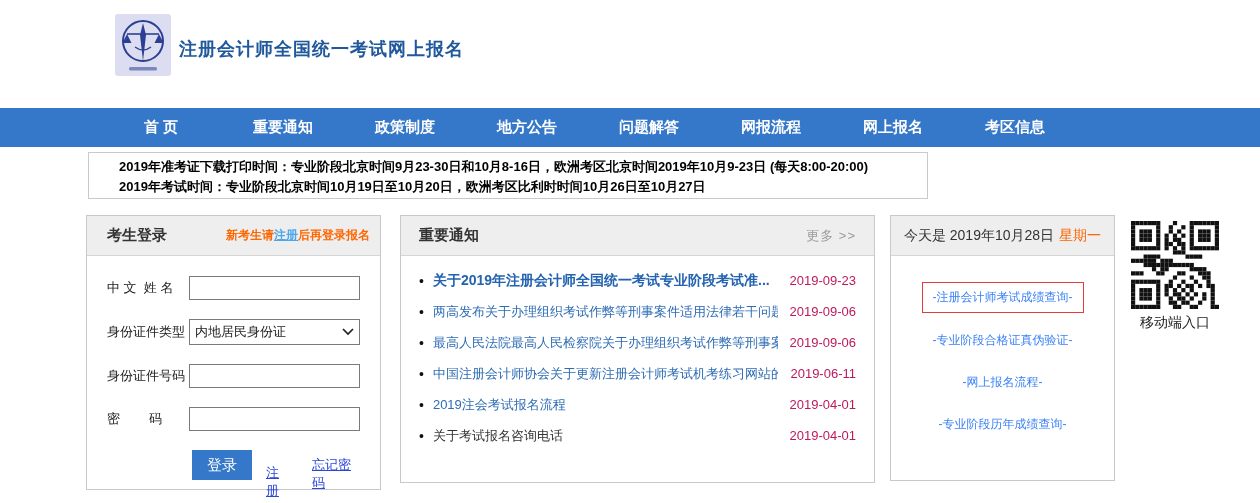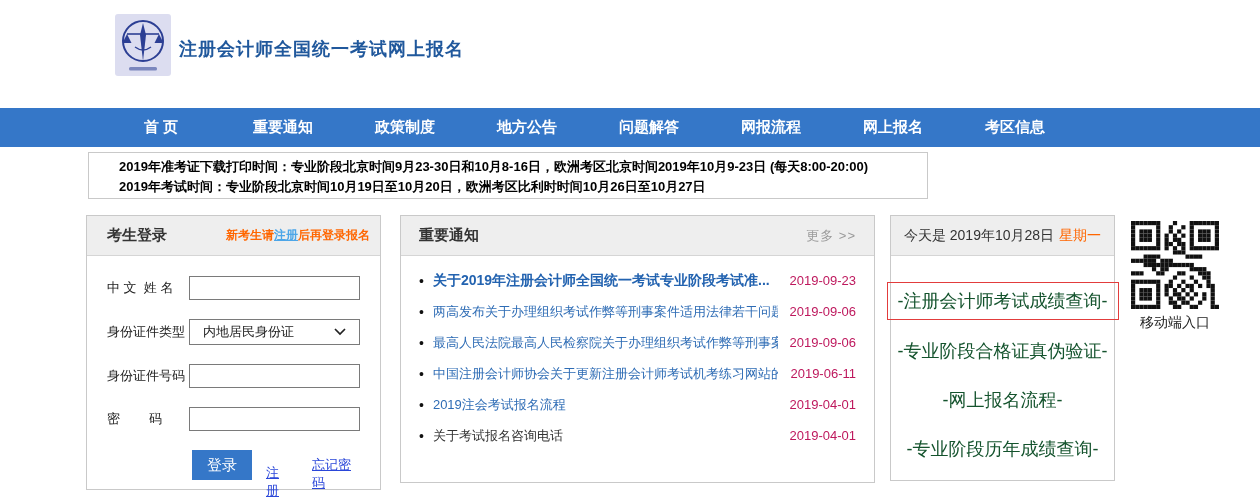--- a/index.html
+++ b/index.html
@@ -25,21 +25,21 @@
   
   .login-panel{left:86px;top:215px;width:295px;height:275px;}
   .login-head{padding:0 10px 0 20px;justify-content:space-between;}
   .login-title{font-size:15px;font-weight:bold;color:#333;white-space:nowrap;}
   .login-sub{font-size:12px;color:#ff6600;font-weight:bold;white-space:nowrap;}
   .login-sub .reg{color:#4da6e8;text-decoration:underline;cursor:pointer;font-weight:bold;}
   .login-body{padding:20px 20px 0 20px;}
   .form-row{display:flex;align-items:center;margin-bottom:19px;}
   .form-label{width:82px;min-width:82px;font-size:13px;color:#222;white-space:pre;}
   .form-input{flex:1;height:24px;border:1px solid #7a7a7a;background:#fff;font-size:13px;padding:0 4px;box-sizing:border-box;outline:none;min-width:0;}
-  .select-box{flex:1;height:26px;border:1px solid #7a7a7a;display:flex;align-items:center;justify-content:space-between;padding:0 13px;font-size:13px;color:#222;cursor:pointer;box-sizing:border-box;background:#fff;}
+  .select-box{flex:1;height:26px;border:1px solid #7a7a7a;display:flex;align-items:center;justify-content:space-between;padding:0 5px;font-size:13px;color:#222;cursor:pointer;box-sizing:border-box;background:#fff;}
   .btn-row{display:flex;align-items:flex-start;padding-left:85px;margin-top:2px;}
   .login-btn{width:64px;height:30px;background:#3577c8;color:#fff;border:none;font-size:15px;cursor:pointer;font-family:inherit;}
   .mini-link{color:#2b47d9;text-decoration:underline;font-size:13px;cursor:pointer;}
   .reg-link{margin:14px 0 0 14px;}
   .forgot-link{margin:6px 0 0 22px;}
 
   
   .notice-panel{left:400px;top:215px;width:475px;height:268px;}
   .notice-head{padding:0 18px;justify-content:space-between;}
   .notice-title{font-size:15px;font-weight:bold;color:#333;}
@@ -50,21 +50,21 @@
   .notice-link{flex:1;color:#2e6cb5;white-space:nowrap;overflow:hidden;cursor:pointer;}
   .notice-item.first .notice-link{font-weight:bold;font-size:14px;color:#2363b0;}
   .notice-item.plain .notice-link{color:#333;}
   .notice-date{color:#be185d;margin-left:12px;font-size:13px;white-space:nowrap;}
 
   
   .today-panel{left:890px;top:215px;width:225px;height:266px;}
   .today-head{justify-content:center;font-size:14px;color:#333;white-space:nowrap;}
   .weekday{color:#ff6600;margin-left:5px;}
   .today-body{display:flex;flex-direction:column;align-items:center;padding-top:26px;}
-  .today-link{font-size:18px;color:#14532d;cursor:pointer;margin-bottom:25px;white-space:nowrap;}
+  .today-link{font-size:12px;color:#3b82f6;cursor:pointer;margin-bottom:25px;white-space:nowrap;}
   .today-link.highlight{border:1px solid #e23c3c;padding:6px 10px;margin-bottom:19px;}
 
   
   .qr-wrap{position:absolute;left:1128px;top:221px;width:94px;text-align:center;}
   .qr-svg{width:88px;height:88px;display:block;margin:0 auto;}
   .qr-label{font-size:14px;color:#222;margin-top:5px;white-space:nowrap;}
 </style>
 </head>
 <body>
 

